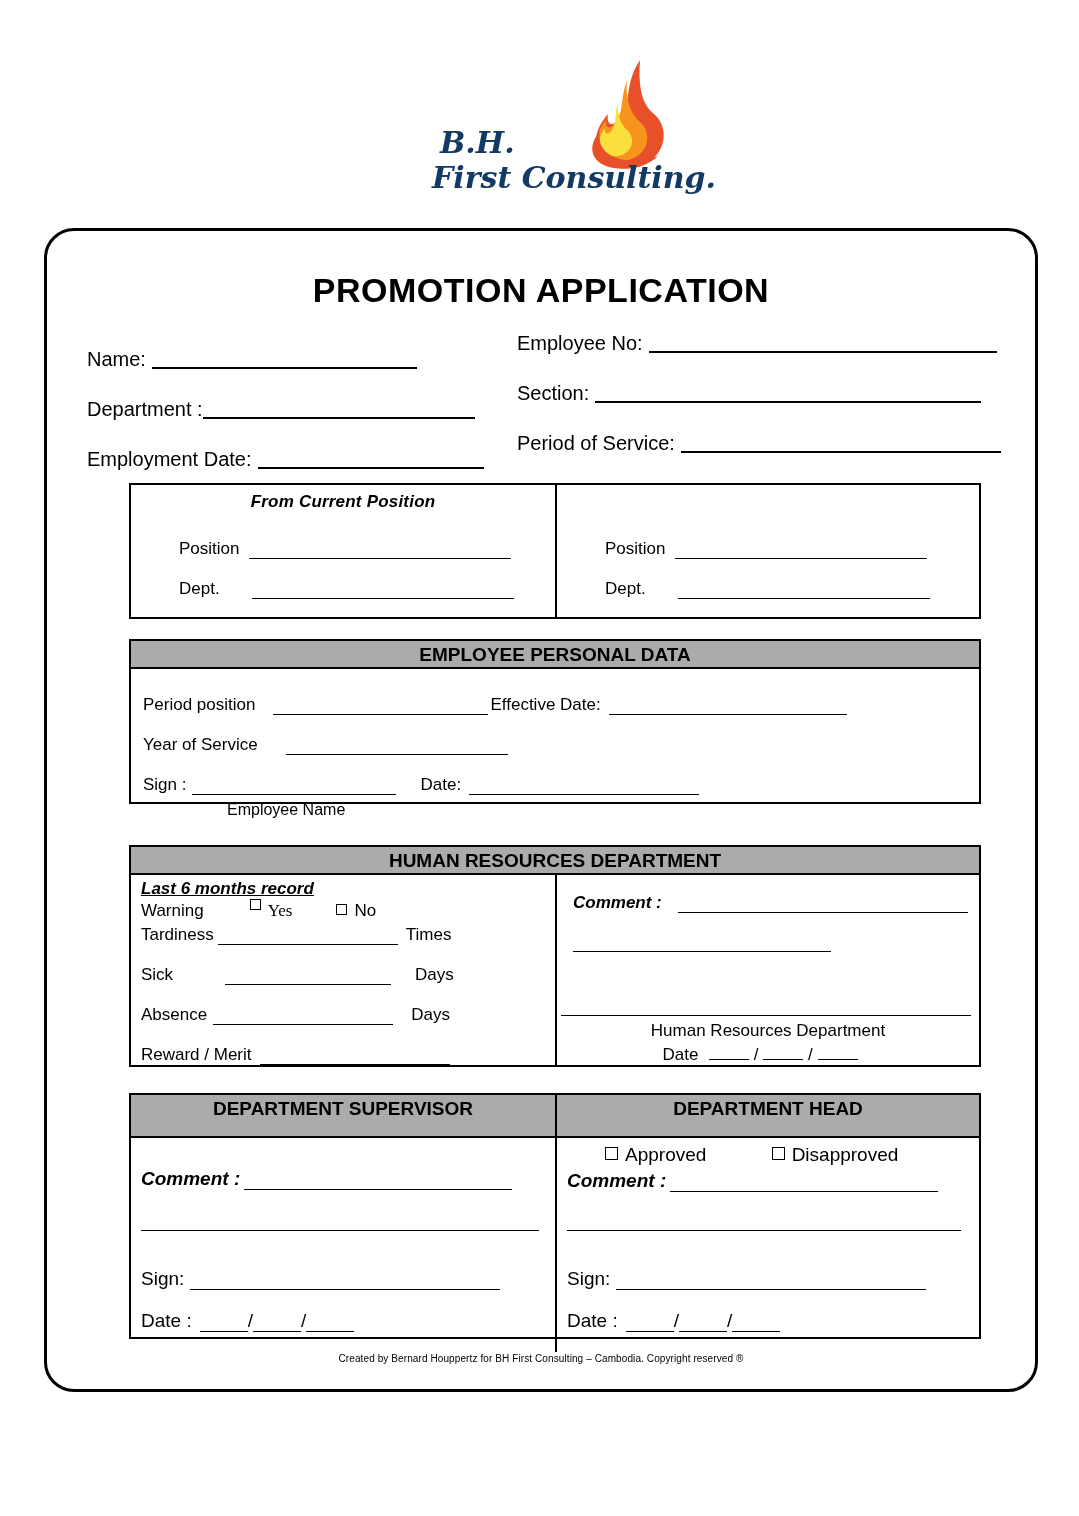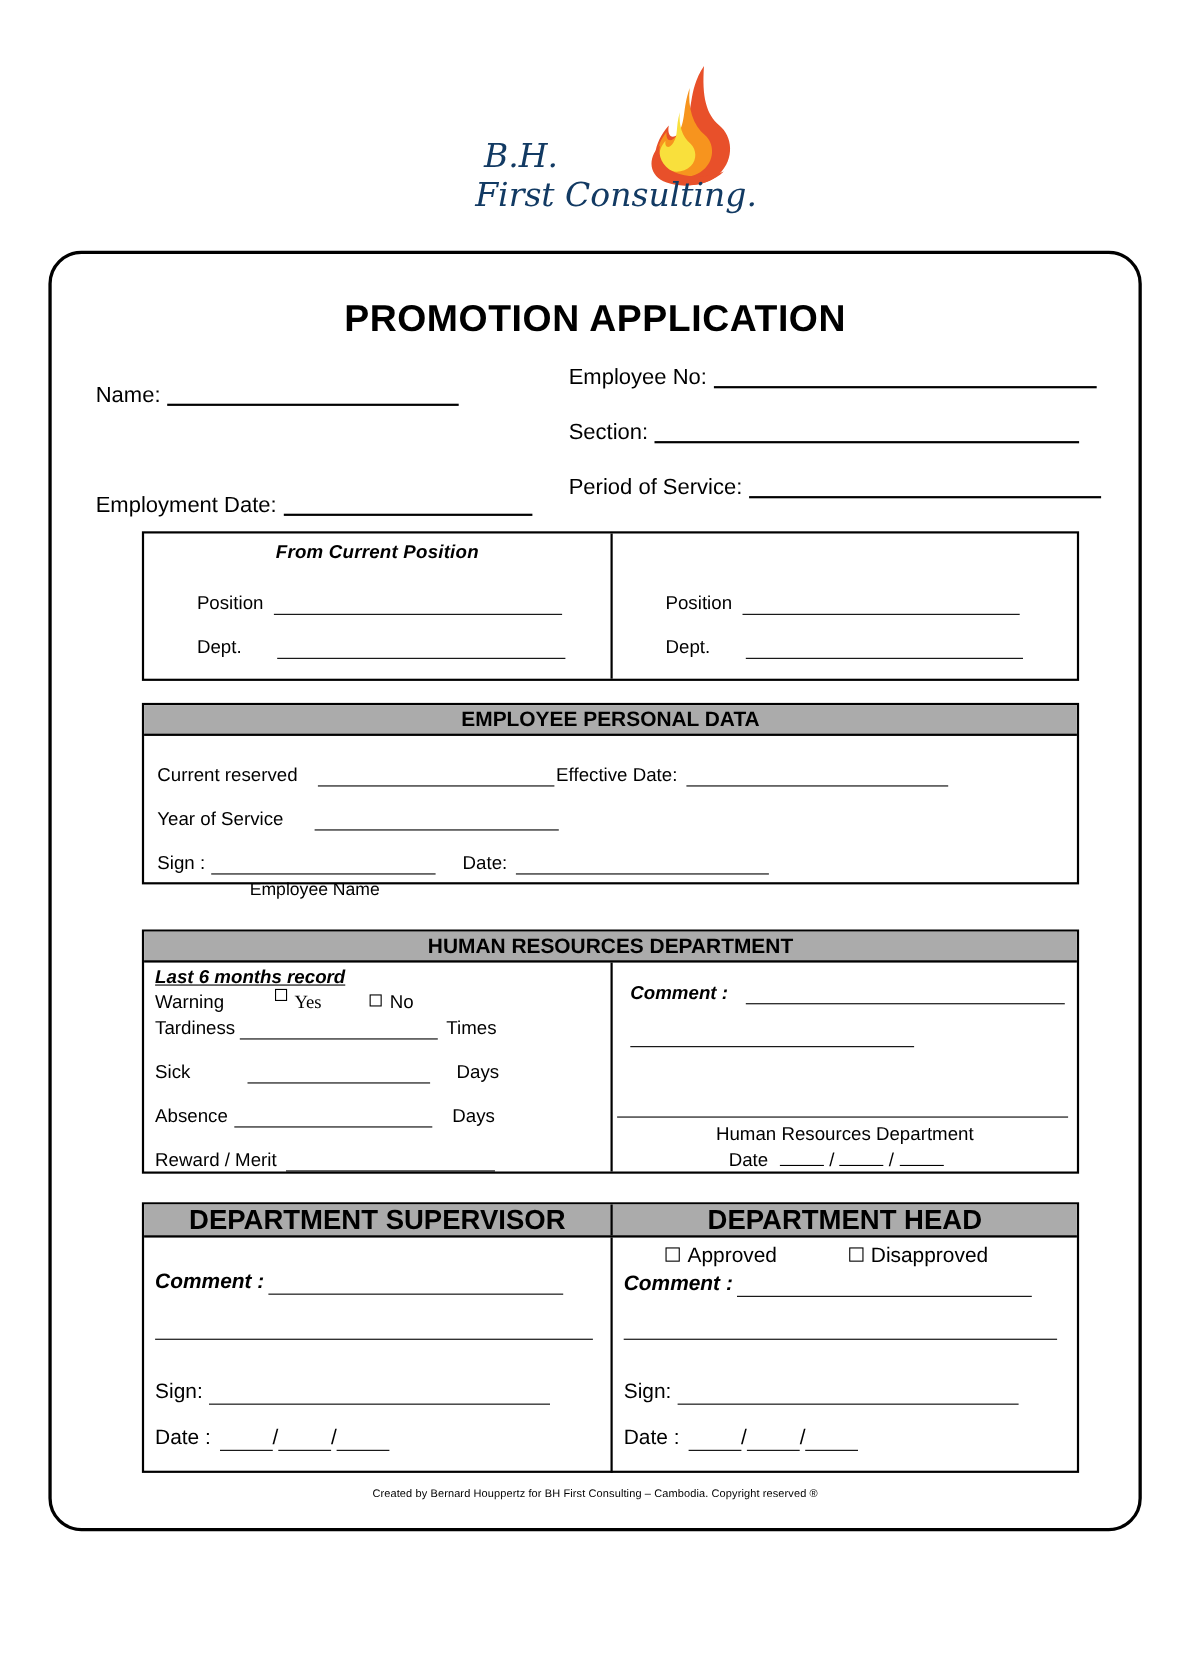--- a/index.html
+++ b/index.html
@@ -17,21 +17,21 @@
     position:absolute; left:0; top:50px; width:1079px; height:175px;
   }
   #logo-inner{
     position:absolute; left:432px; top:0; width:240px; height:175px;
   }
   #logo-flame{ position:absolute; left:148px; top:8px; width:92px; height:115px; }
   #logo-text{
     position:absolute; left:0px; top:78px; width:230px;
     font-family:"DejaVu Serif", serif;
     color:#123a63;
-    font-style:italic; font-weight:normal;
+    font-style:italic; font-weight:bold;
   }
   #logo-line1{ font-size:30px; letter-spacing:0px; padding-left:8px; line-height:1.0; }
   #logo-line2{ font-size:30px; letter-spacing:0px; padding-left:0px; line-height:1.35; white-space:nowrap;}
 
   
   #page-frame{
     position:absolute; left:44px; top:228px;
     width:994px; height:1164px;
     border:3px solid #000;
     border-radius:30px;
@@ -68,22 +68,22 @@
   .band{
     background:#ababab;
     border-bottom:2px solid #000;
     text-align:center;
     font-size:19px; font-weight:bold;
     height:28px; line-height:28px;
     box-sizing:border-box;
   }
   .band-split{ display:flex; }
   .band-split > div{
-    height:28px; line-height:28px; text-align:center;
-    font-size:25px; font-weight:bold; box-sizing:border-box;
+    height:41px; line-height:28px; text-align:center;
+    font-size:19px; font-weight:bold; box-sizing:border-box;
   }
 
   .two-col{ display:flex; }
   .col-l{ width:426px; box-sizing:border-box; border-right:2px solid #000; position:relative;}
   .col-r{ width:422px; box-sizing:border-box; position:relative;}
 
   .colhead{
     text-align:center; font-size:17px; font-weight:bold; font-style:italic;
     padding-top:7px; letter-spacing:0.2px;
   }
@@ -136,20 +136,24 @@
       <span class="flabel">Name:</span>
       <span class="fline" style="width:265px;"></span>
     </div>
     <div class="fr-right">
       <span class="flabel">Employee No:</span>
       <span class="fline" style="width:348px;"></span>
     </div>
   </div>
 
   <div class="field-row" style="top:152px;">
+    <div class="fr-left">
+      <span class="flabel">Department :</span>
+      <span class="fline" style="width:272px; margin-left:0px;"></span>
+    </div>
     <div class="fr-right">
       <span class="flabel">Section:</span>
       <span class="fline" style="width:386px;"></span>
     </div>
   </div>
 
   <div class="field-row" style="top:202px;">
     <div class="fr-left">
       <span class="flabel">Employment Date:</span>
       <span class="fline" style="width:226px;"></span>
@@ -183,21 +187,21 @@
           <span class="ul" style="width:252px; margin-left:32px;"></span>
         </div>
       </div>
     </div>
   </div>
 
   <div class="sec-box" style="top:408px; height:165px;">
     <div class="band">EMPLOYEE PERSONAL DATA</div>
     <div style="position:relative; height:133px;">
       <div class="inrow" style="position:absolute; left:12px; top:26px;">
-        <span>Current reserved</span>
+        <span>Period position</span>
         <span class="ul" style="width:215px; margin-left:18px;"></span>
         <span style="margin-left:2px;">Effective Date:</span>
         <span class="ul" style="width:238px; margin-left:8px;"></span>
       </div>
       <div class="inrow" style="position:absolute; left:12px; top:66px;">
         <span>Year of Service</span>
         <span class="ul" style="width:222px; margin-left:28px;"></span>
       </div>
       <div class="inrow" style="position:absolute; left:12px; top:106px;">
         <span>Sign :</span>

